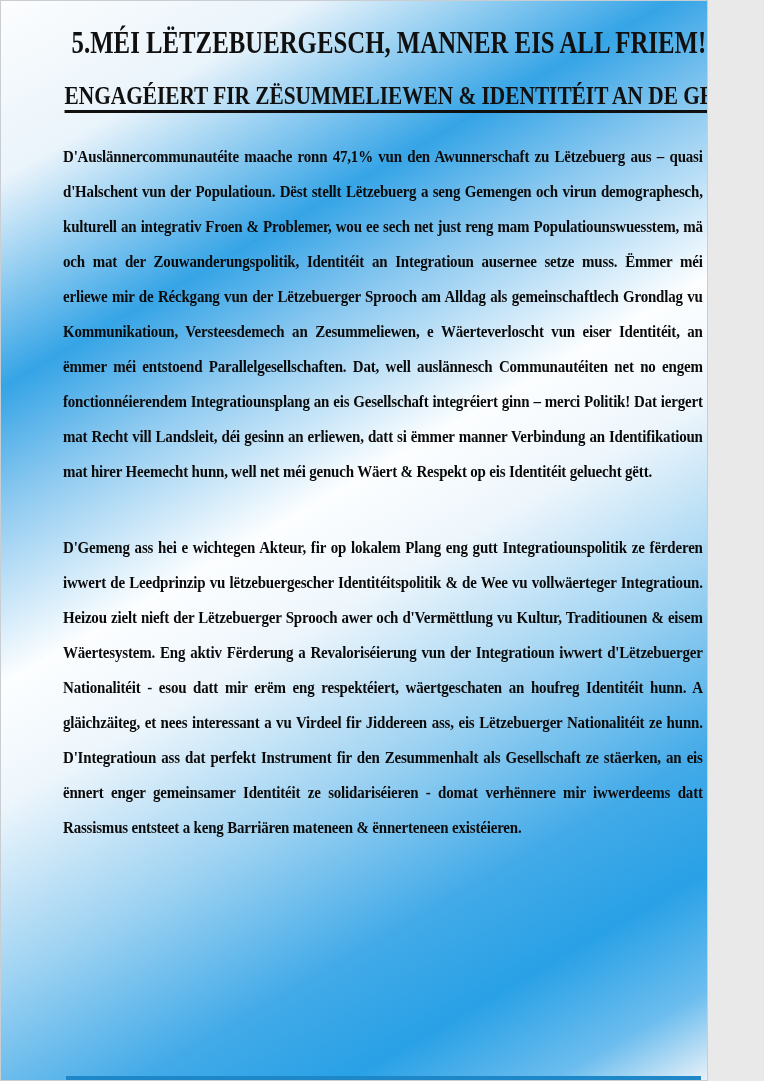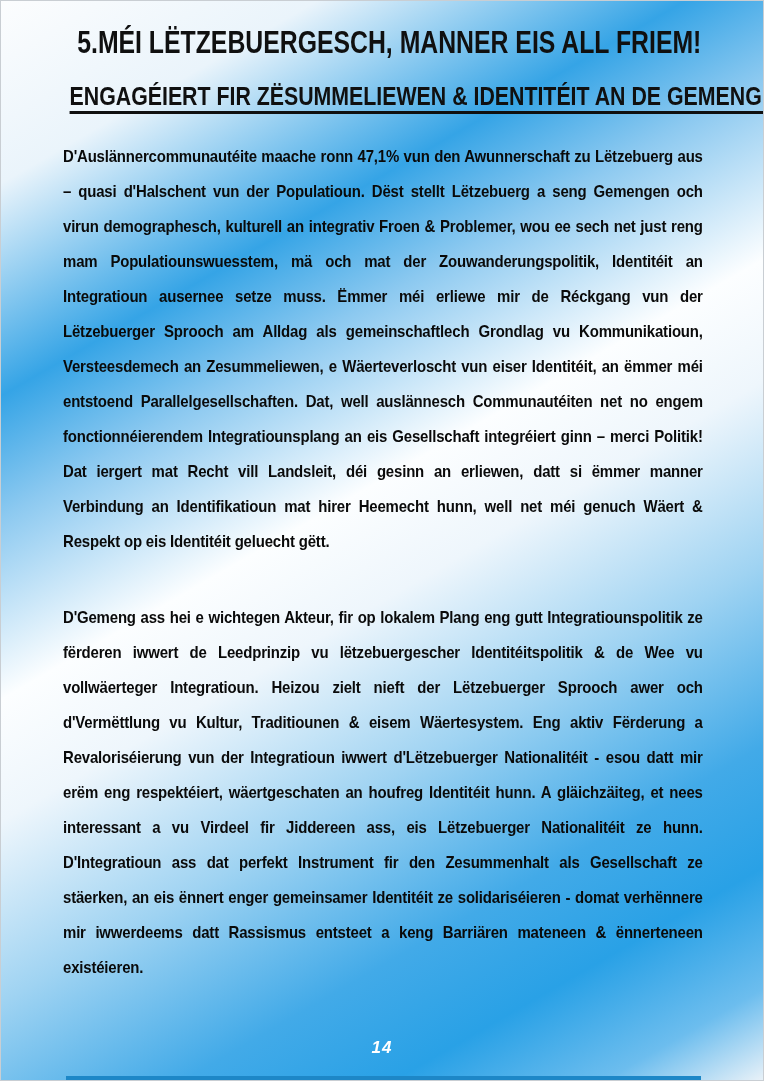--- a/index.html
+++ b/index.html
@@ -1,24 +1,24 @@
 <!DOCTYPE html>
 <html><head>
 <meta charset="utf-8">
 <style>
   html, body { margin: 0; padding: 0; background: #e9e9e9; }
 
   .page {
     position: relative;
-    width: 764px;
+    width: 708px;
     height: 1081px;
     box-sizing: border-box;
     border: 1px solid #c9ced3;
     overflow: hidden;
-    font-family: Liberation Sans, sans-serif;
+    font-family: Liberation Serif, serif;
     background: linear-gradient(150deg,
       #fcfdfe 0%,
       #eaf4fb 12%,
       #35a4e6 26%,
       #8cc9f0 34%,
       #fcfeff 46%,
       #eef6fc 54%,
       #9fd3f2 66%,
       #42aae8 78%,
       #29a1e6 86%,
@@ -101,17 +101,16 @@
 
   <h1 class="title">5.MÉI LËTZEBUERGESCH, MANNER EIS ALL FRIEM!</h1>
 
   <h2 class="subtitle">ENGAGÉIERT FIR ZËSUMMELIEWEN &amp; IDENTITÉIT AN DE GEMENGEN.</h2>
 
   <div class="content">
     <p class="para">D'Auslännercommunautéite maache ronn 47,1% vun den Awunnerschaft zu Lëtzebuerg aus – quasi d'Halschent vun der Populatioun. Dëst stellt Lëtzebuerg a seng Gemengen och virun demographesch, kulturell an integrativ Froen &amp; Problemer, wou ee sech net just reng mam Populatiounswuesstem, mä och mat der Zouwanderungspolitik, Identitéit an Integratioun ausernee setze muss. Ëmmer méi erliewe mir de Réckgang vun der Lëtzebuerger Sprooch am Alldag als gemeinschaftlech Grondlag vu Kommunikatioun, Versteesdemech an Zesummeliewen, e Wäerteverloscht vun eiser Identitéit, an ëmmer méi entstoend Parallelgesellschaften. Dat, well auslännesch Communautéiten net no engem fonctionnéierendem Integratiounsplang an eis Gesellschaft integréiert ginn – merci Politik! Dat iergert mat Recht vill Landsleit, déi gesinn an erliewen, datt si ëmmer manner Verbindung an Identifikatioun mat hirer Heemecht hunn, well net méi genuch Wäert &amp; Respekt op eis Identitéit geluecht gëtt.</p>
     <p class="para">D'Gemeng ass hei e wichtegen Akteur, fir op lokalem Plang eng gutt Integratiounspolitik ze fërderen iwwert de Leedprinzip vu lëtzebuergescher Identitéitspolitik &amp; de Wee vu vollwäerteger Integratioun. Heizou zielt nieft der Lëtzebuerger Sprooch awer och d'Vermëttlung vu Kultur, Traditiounen &amp; eisem Wäertesystem. Eng aktiv Fërderung a Revaloriséierung vun der Integratioun iwwert d'Lëtzebuerger Nationalitéit - esou datt mir erëm eng respektéiert, wäertgeschaten an houfreg Identitéit hunn. A gläichzäiteg, et nees interessant a vu Virdeel fir Jiddereen ass, eis Lëtzebuerger Nationalitéit ze hunn. D'Integratioun ass dat perfekt Instrument fir den Zesummenhalt als Gesellschaft ze stäerken, an eis ënnert enger gemeinsamer Identitéit ze solidariséieren - domat verhënnere mir iwwerdeems datt Rassismus entsteet a keng Barriären mateneen &amp; ënnerteneen existéieren.</p>
   </div>
 
-  <div class="page-number">14</div>
 
   <div class="footer-bar"></div>
 
 </div>
 
 </body></html>

